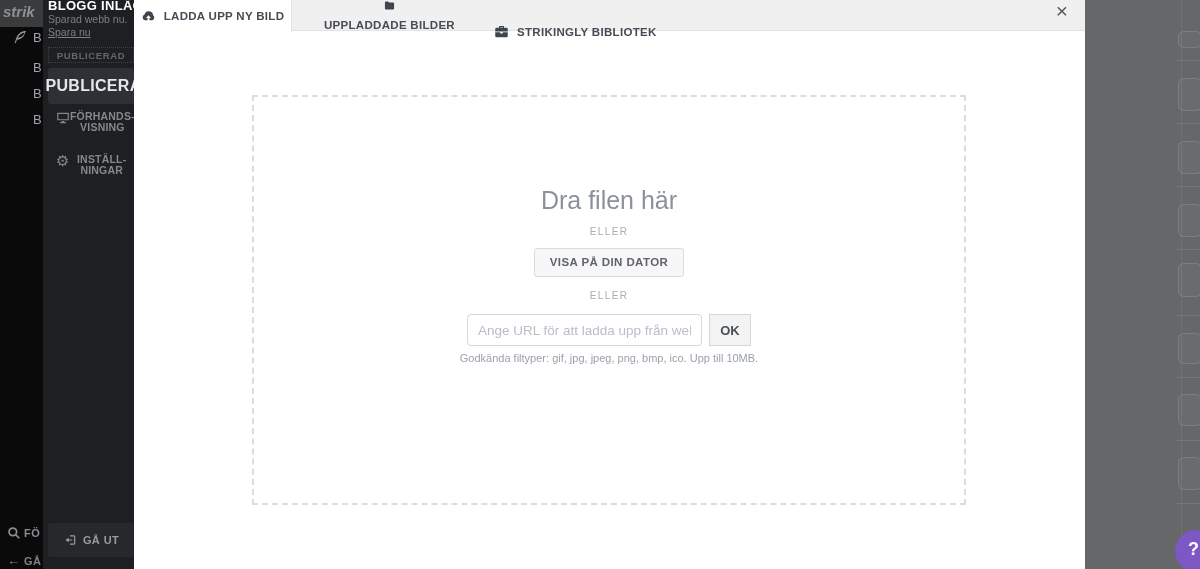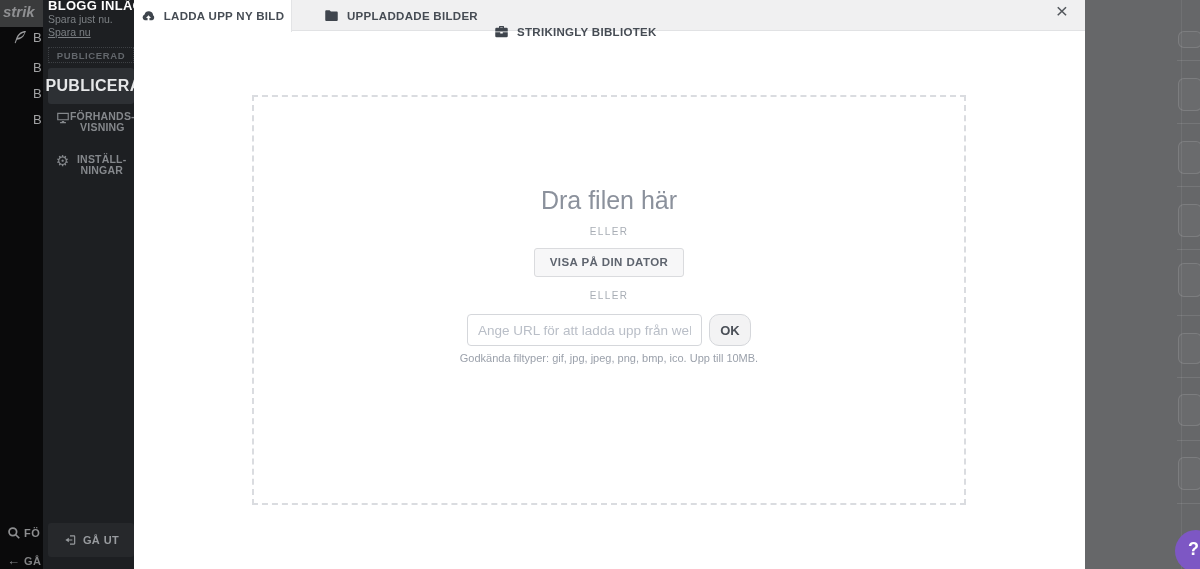--- a/index.html
+++ b/index.html
@@ -41,40 +41,40 @@
   .sp-exit{top:523px;height:34px;background:#26282b;border-radius:3px;display:flex;align-items:center;
     justify-content:center;gap:6px;color:#989b9f;font-size:11px;font-weight:bold;letter-spacing:.4px;cursor:pointer;}
 
   
   .modal{left:134px;top:0;width:951px;height:569px;background:#ffffff;overflow:hidden;}
   .tabbar{position:absolute;left:0;top:0;width:951px;height:31px;background:#f0f0f1;border-bottom:1px solid #e1e2e4;box-sizing:border-box;}
   .tab{position:absolute;top:0;height:31px;display:flex;align-items:center;gap:8px;
     font-size:11.5px;font-weight:bold;letter-spacing:.3px;color:#464c54;cursor:pointer;white-space:nowrap;}
   .tab .t-ico{width:15px;height:15px;color:#3f454d;}
   .tab-active{left:0;width:158px;justify-content:center;background:#ffffff;height:32px;border-right:1px solid #e3e4e6;box-sizing:border-box;}
-  .tab-2{left:180px;padding:0 10px;}
+  .tab-2{left:180px;padding:0 10px;flex-direction:column;}
   .tab-3{left:350px;padding:0 10px;margin-top:16px;}
   .close-btn{position:absolute;left:916px;top:0px;width:24px;height:24px;font-size:21px;line-height:22px;
     text-align:center;color:#53575c;cursor:pointer;font-weight:300;}
 
   
   .dropzone{position:absolute;left:118px;top:95px;width:714px;height:410px;border:2px dashed #dadce0;
     box-sizing:border-box;text-align:center;padding-top:88px;}
   .dz-title{font-size:25px;color:#8b919c;line-height:30px;}
   .dz-or{margin-top:11px;font-size:10px;color:#a8adb5;letter-spacing:1.4px;}
   .dz-or2{margin-top:13px;font-size:10px;color:#a8adb5;letter-spacing:1.4px;}
   .dz-browse{margin-top:11px;display:inline-block;height:29px;line-height:27px;padding:0 15px;
     background:#f7f7f8;border:1px solid #dadbde;border-radius:3px;color:#5e646e;font-size:11.5px;
     font-weight:bold;letter-spacing:.4px;cursor:pointer;box-sizing:border-box;}
   .dz-urlrow{margin-top:13px;display:flex;justify-content:center;align-items:center;gap:7px;}
   .dz-url{width:235px;height:32px;box-sizing:border-box;border:1px solid #d5d7db;border-radius:4px;
     padding:0 10px;font-size:13.5px;color:#5a6069;font-family:inherit;outline:none;}
   .dz-url::placeholder{color:#b9bec7;}
   .dz-ok{width:42px;height:32px;box-sizing:border-box;background:#f3f3f4;border:1px solid #d5d7db;
-    border-radius:10px;color:#4b5058;font-size:13px;font-weight:bold;cursor:pointer;}
+    border-radius:0;color:#4b5058;font-size:13px;font-weight:bold;cursor:pointer;}
   .dz-filetypes{margin-top:6px;font-size:11px;color:#9ba1ab;}
 
   
   .right-overlay{left:1085px;top:0;width:115px;height:569px;background:#666769;overflow:hidden;}
   .ov-vline{position:absolute;left:96px;top:0;width:1px;height:569px;background:rgba(255,255,255,.07);}
   .ov-box{position:absolute;left:93px;width:22px;border:1px solid rgba(255,255,255,.12);
     background:rgba(255,255,255,.03);border-radius:6px;}
   .ov-line{position:absolute;left:92px;width:23px;height:1px;background:rgba(255,255,255,.10);}
 
   
@@ -98,21 +98,21 @@
     <circle cx="10" cy="10" r="6.5"></circle>
       <line x1="15" y1="15" x2="21" y2="21"></line>
   </svg>
   <span class="abs rail-search-text">FÖ</span>
   <span class="abs rail-back-arrow">←</span>
   <span class="abs rail-back-text">GÅ</span>
 </div>
 
 <div class="abs side-panel">
   <div class="sp sp-title">BLOGG INLÄGG</div>
-  <div class="sp sp-saved">Spara just nu.</div>
+  <div class="sp sp-saved">Sparad webb nu.</div>
   <div class="sp sp-savenow">Spara nu</div>
   <div class="sp sp-badge">PUBLICERAD</div>
   <div class="sp sp-publish">
     <svg width="13" height="13" viewBox="0 0 24 24" fill="#d9dadc">
       <path d="M22 2c-5.5.3-10 2.6-12.6 6.6L6 9.4 3 12.5l4 1 3.5 3.5 1 4 3.1-3 .8-3.4C19.4 12 21.7 7.5 22 2zM15.5 6.8a1.7 1.7 0 1 1 0 3.4 1.7 1.7 0 0 1 0-3.4zM5.5 16.5 3 21.5l5-2.5-2.5-2.5z"></path>
     </svg>
     <span>PUBLICERA</span>
   </div>
   <div class="sp sp-item sp-preview">
     <svg class="ico" viewBox="0 0 24 24" fill="currentColor">

